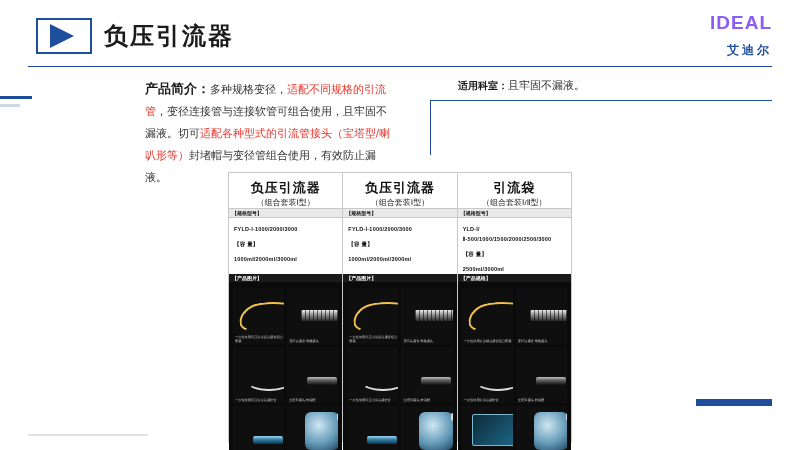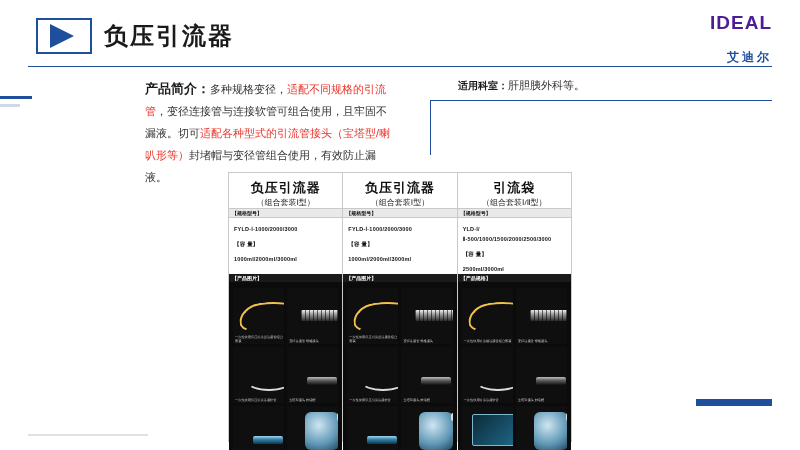--- a/index.html
+++ b/index.html
@@ -49,29 +49,29 @@
     letter-spacing: 2px;
   }
   .brand {
     position: absolute;
     right: 28px; top: 12px;
     text-align: right;
   }
   .brand-name {
     font-size: 19px;
     font-weight: bold;
-    color: #4c1d95;
+    color: #8b5cf6;
     letter-spacing: 1px;
   }
   .brand-sub {
     font-size: 12px;
     font-weight: bold;
     color: #1f4e9c;
     letter-spacing: 3px;
-    margin-top: 15px;
+    margin-top: 8px;
   }
 
   
   .intro {
     position: absolute;
     left: 145px; top: 78px;
     width: 252px;
     font-size: 11px;
     line-height: 22px;
     color: #333333;
@@ -304,21 +304,21 @@
 <div class="accent-left"></div>
 <div class="accent-left2"></div>
 
 <div class="intro">
   <span class="intro-label">产品简介：</span><span>多种规格变径，</span><span class="hl">适配不同规格的引流管</span><span>，变径连接管与连接软管可组合使用，且牢固不漏液。切可</span><span class="hl">适配各种型式的引流管接头（宝塔型/喇叭形等）</span><span>封堵帽与变径管组合使用，有效防止漏液。</span>
 </div>
 
 <div class="dept-rule"></div>
 <div class="dept-vrule"></div>
 <div class="dept">
-  <span class="dept-label">适用科室：</span><span>肝胆胰外科等。</span>
+  <span class="dept-label">适用科室：</span><span>且牢固不漏液。</span>
 </div>
 
 <div class="table-wrap">
 
   <div class="col">
     <div class="col-head">
       <div class="col-head-title">负压引流器</div>
       <div class="col-head-sub">（组合套装Ⅰ型）</div>
     </div>
     <div class="sec-bar">【规格型号】</div>

